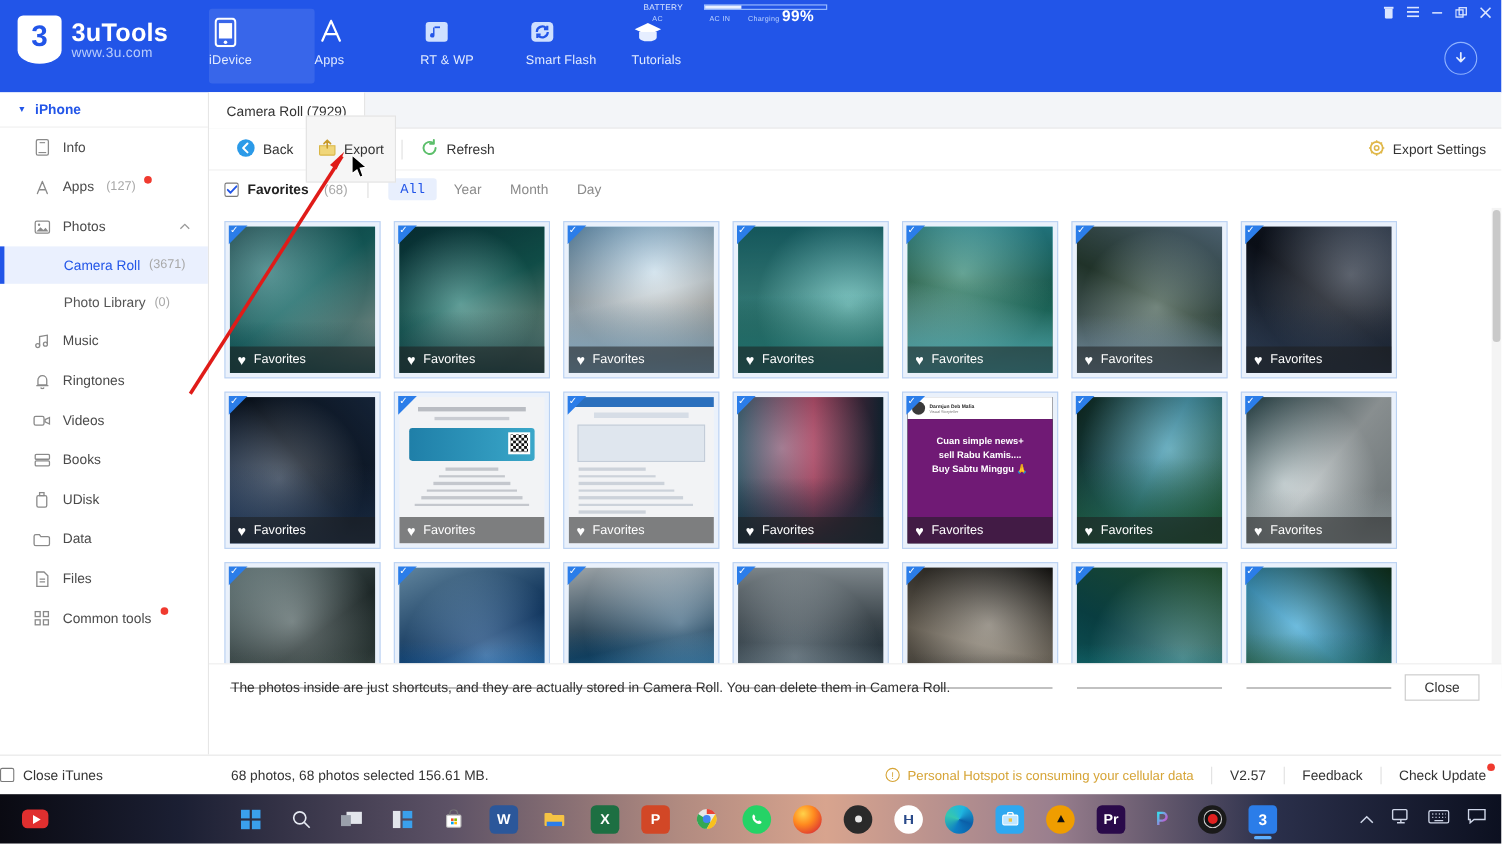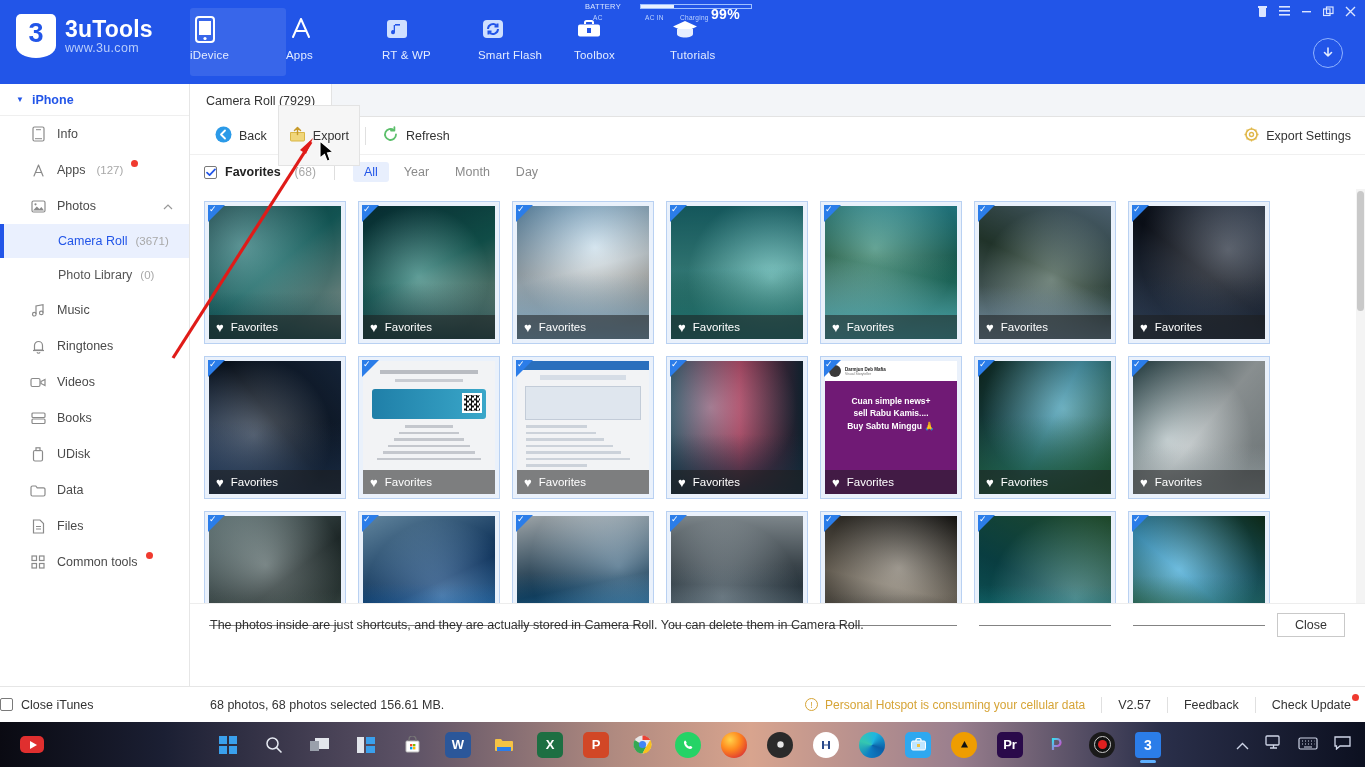--- a/index.html
+++ b/index.html
@@ -122,21 +122,21 @@
 
   .filterbar { height: 34px; display: flex; align-items: center; padding-left: 14px; gap: 0; background:#fff; }
   .fav-check { display: flex; align-items: center; gap: 8px; }
   .cbox { width: 13px; height: 13px; border: 1px solid #7a7a7a; border-radius: 2px; display:flex;align-items:center;justify-content:center; background:#fff; }
   .cbox.checked { color: #2255e8; font-size: 11px; }
   .fav-label { font-size: 12.5px; font-weight: bold; color: #222; }
   .fav-count { font-size: 12px; color: #a8a8a8; margin-left: 6px; }
   .fb-sep { width: 1px; height: 16px; background: #dedede; margin: 0 18px; }
   .seg { display: flex; align-items: center; gap: 4px; }
   .seg-item { font-size: 12.5px; color: #8a8a8a; padding: 3px 11px; border-radius: 3px; }
-  .seg-item.active { background: #e8effd; color: #2255e8; }
+  .seg-item.active { background: #e8effd; color: #2255e8; font-family: Liberation Mono, monospace; }
 
   
   .grid-wrap { position: absolute; left: 0; top: 105px; width: 1175px; height: 437px; overflow: hidden; background: #fff; }
   .grid { display: flex; flex-wrap: wrap; gap: 12px; padding: 12px 14px 0 14px; width: 1160px; }
   .thumb {
     width: 142px; height: 143px; position: relative;
     border: 1px solid #b9d1f2; background: #eaf1fb; padding: 4px;
   }
   .thumb-img { width: 100%; height: 100%; position: relative; overflow: hidden; background:#123; }
   .sel-corner {
@@ -286,30 +286,20 @@
       </div>
       <div class="nav-item">
         <span class="nav-ico">
           <svg width="26" height="26" viewBox="0 0 26 26">
               <rect x="3" y="4" width="20" height="18" rx="4" fill="#cfe0ff"></rect>
               <path d="M8 13a5 5 0 0 1 8.6-3.4M18 13a5 5 0 0 1-8.6 3.4" stroke="#2255e8" stroke-width="2" fill="none"></path>
               <path d="M17.5 7.5v3h-3M8.5 18.5v-3h3" stroke="#2255e8" stroke-width="2" fill="none"></path>
             </svg>
         </span>
         <span class="nav-label">Smart Flash</span>
-      </div>
-      <div class="nav-item">
-        <span class="nav-ico">
-          <svg width="26" height="22" viewBox="0 0 26 22">
-              <path d="M9 6V4.5A1.5 1.5 0 0 1 10.5 3h5A1.5 1.5 0 0 1 17 4.5V6" stroke="#fff" stroke-width="2" fill="none"></path>
-              <rect x="2" y="6.5" width="22" height="12" rx="2" fill="#fff"></rect>
-              <rect x="11" y="10" width="4" height="5" fill="#2255e8"></rect>
-            </svg>
-        </span>
-        <span class="nav-label">Toolbox</span>
       </div>
       <div class="nav-item">
         <span class="nav-ico">
           <svg width="28" height="22" viewBox="0 0 28 22">
               <path d="M14 3L26 8.5 14 14 2 8.5z" fill="#fff"></path>
               <path d="M6 11v5c0 2 3.6 3.6 8 3.6s8-1.6 8-3.6v-5" fill="#e6eeff"></path>
             </svg>
         </span>
         <span class="nav-label">Tutorials</span>
       </div>

